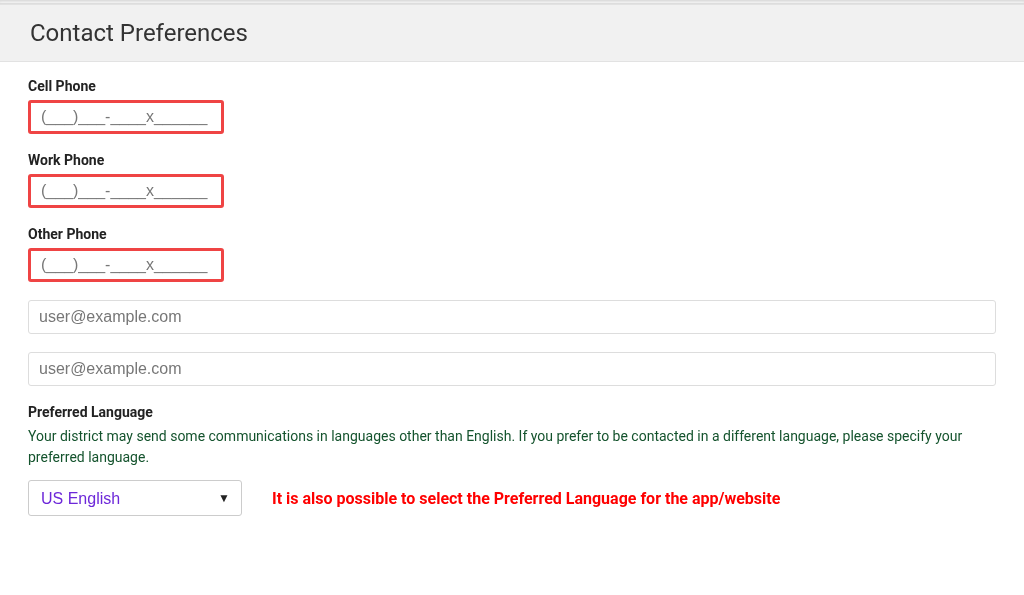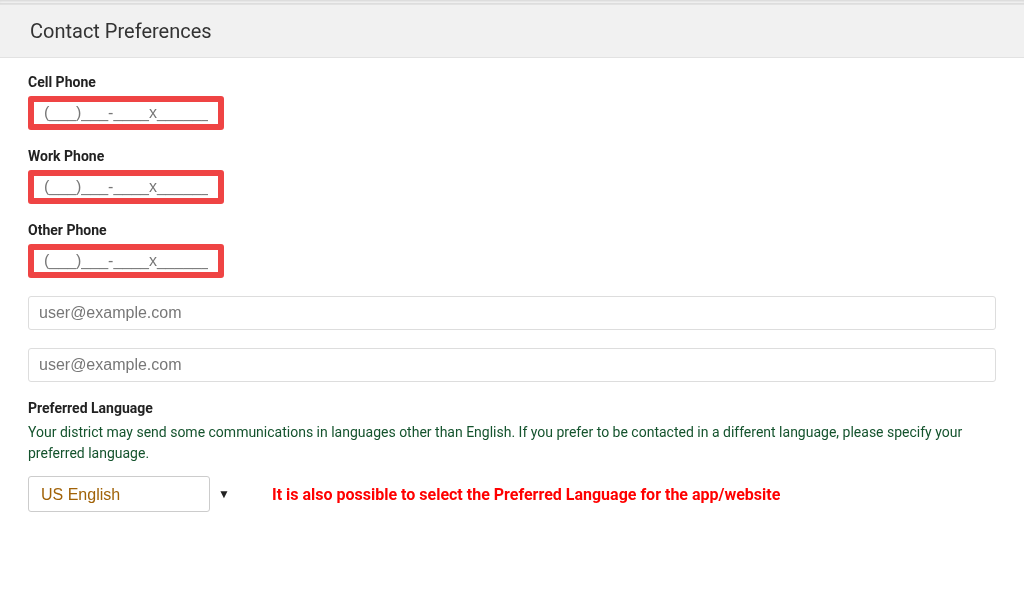--- a/index.html
+++ b/index.html
@@ -19,41 +19,41 @@
       box-shadow: inset 0 1px 2px rgba(0,0,0,0.08);
     }
     .panel-header {
       background: #f1f1f1;
       border: 1px solid #e2e2e2;
       border-left: none;
       border-right: none;
       padding: 14px 30px 14px 30px;
     }
     .panel-title {
-      font-size: 20px;
+      font-size: 24px;
       font-weight: 400;
       color: #333;
       margin: 0;
     }
     .panel-body {
       padding: 16px 28px 20px 28px;
       position: relative;
     }
     .form-group { margin-bottom: 18px; }
     .form-label {
       font-weight: 700;
       font-size: 14px;
       color: #222;
       display: block;
       margin-bottom: 6px;
     }
     .input-short {
       width: 196px;
       height: 34px;
-      border: 6px solid #ef4444;
+      border: 3px solid #ef4444;
       border-radius: 3px;
       padding: 4px 10px;
       font-size: 16px;
       color: #555;
       background: #fff;
     }
     .input-full {
       width: 100%;
       height: 34px;
       border: 1px solid #ddd;
@@ -70,27 +70,27 @@
       line-height: 1.5;
       margin: 6px 0 12px 0;
     }
     .select-wrap {
       position: relative;
       width: 214px;
     }
     .select {
       appearance: none;
       -webkit-appearance: none;
-      width: 182px;
+      width: 214px;
       height: 36px;
       border: 1px solid #ccc;
       border-radius: 3px;
       padding: 4px 30px 4px 12px;
       font-size: 16px;
-      color: #a16207;
+      color: #6d28d9;
       background: #fff;
     }
     .select-caret {
       position: absolute;
       right: 12px;
       top: 50%;
       transform: translateY(-50%);
       pointer-events: none;
       font-size: 12px;
       color: #222;

